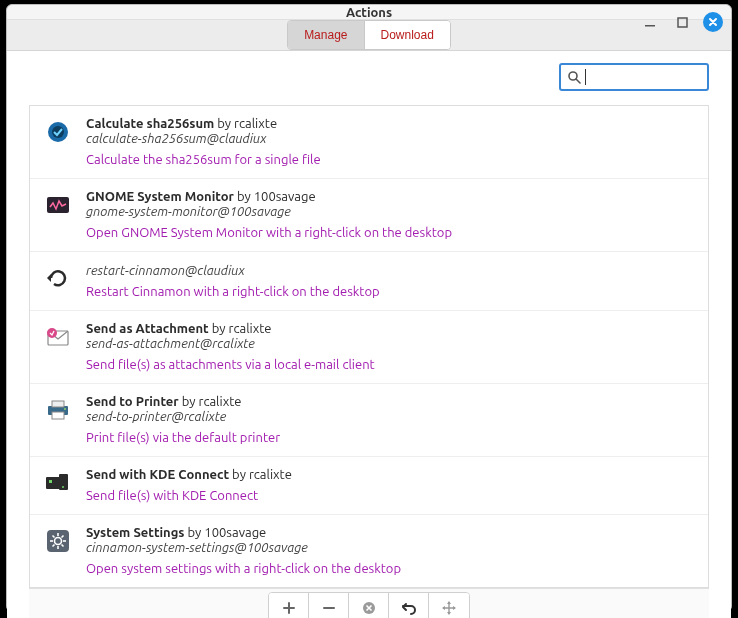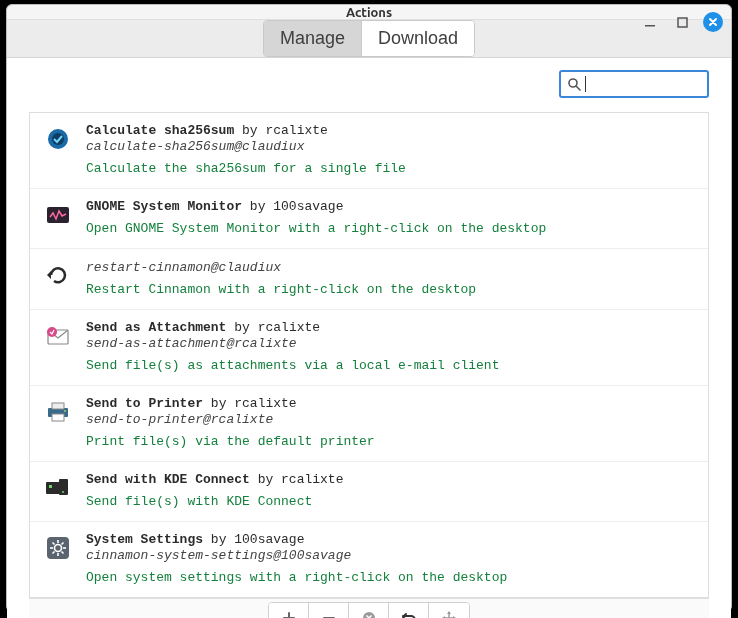--- a/index.html
+++ b/index.html
@@ -64,25 +64,25 @@
 }
 .seg-group {
   display: flex;
   border: 1px solid #c9c9c9;
   border-radius: 4px;
   overflow: hidden;
   background: #fff;
 }
 .seg-btn {
   padding: 7px 16px;
-  font-size: 18px;
+  font-size: 12px;
   background: #fff;
   border: none;
   border-right: 1px solid #c9c9c9;
-  color: #404040;
+  color: #b91c1c;
   cursor: pointer;
 }
 .seg-btn:last-child { border-right: none; }
 .seg-btn.active {
   background: #d6d6d6;
   font-weight: 500;
 }
 .content {
   flex: 1;
   background: #fff;
@@ -127,26 +127,26 @@
   padding: 10px 14px 12px 14px;
   border-bottom: 1px solid #eee;
 }
 .item:last-child { border-bottom: none; }
 .icon-slot {
   width: 28px; height: 28px;
   flex: 0 0 28px;
   display: flex; align-items: center; justify-content: center;
   margin-top: 2px;
 }
-.item-body { flex: 1; font-family: Liberation Mono, monospace; }
+.item-body { flex: 1; }
 .item-title { color: #2b2b2b; }
 .item-title .name { font-weight: 700; }
 .item-title .by { font-weight: 400; color: #2b2b2b; }
 .item-id { font-style: italic; color: #444; margin-top: 1px; }
-.item-desc { color: #15803d; margin-top: 7px; }
+.item-desc { color: #a21caf; margin-top: 7px; }
 .bottombar {
   height: 38px;
   display: flex;
   align-items: center;
   justify-content: center;
   border-top: 1px solid #e0e0e0;
   background: #fafafa;
 }
 .bb-group {
   display: flex;
@@ -241,20 +241,21 @@
               <rect x="0" y="0" width="22" height="16" rx="2" fill="#2b2230"></rect>
               <polyline points="3,10 6,6 9,12 12,4 15,9 19,7" fill="none" stroke="#ff6aa0" stroke-width="1.5"></polyline>
             </svg>
         </div>
         <div class="item-body">
           <div class="item-title">
             <span class="name">GNOME System Monitor</span>
             <span class="by">by</span>
             <span class="by">100savage</span>
           </div>
+          <div class="item-id">gnome-system-monitor@100savage</div>
           <div class="item-desc">Open GNOME System Monitor with a right-click on the desktop</div>
         </div>
       </div>
 
       <div class="item">
         <div class="icon-slot">
           <svg width="22" height="22" viewBox="0 0 22 22">
               <path d="M4 11 A7 7 0 1 1 7 17" fill="none" stroke="#2b2b2b" stroke-width="2.5"></path>
               <polygon points="4,7 4,15 0,11" fill="#2b2b2b"></polygon>
             </svg>

